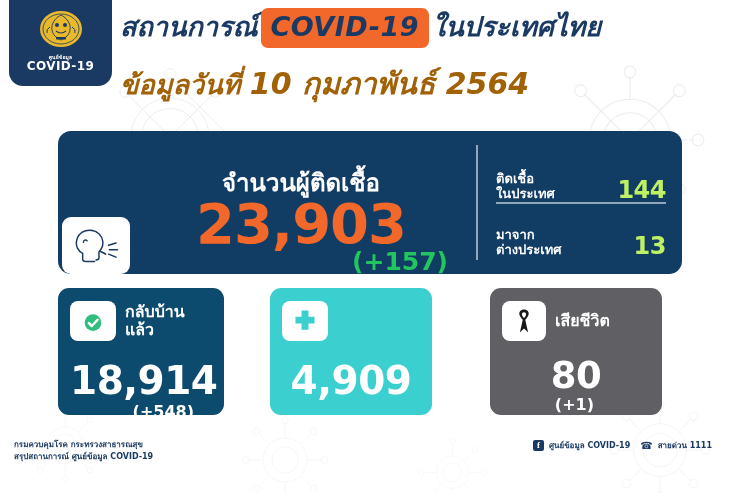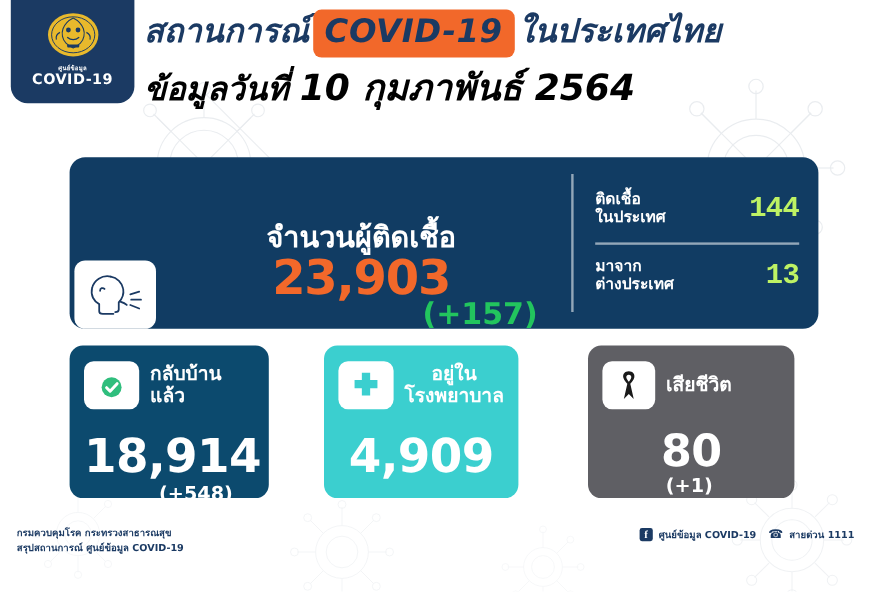--- a/index.html
+++ b/index.html
@@ -95,23 +95,23 @@
     color: #1B3A63;
     border-radius: 7px;
     padding: 1px 10px 3px 10px;
     margin: 0 3px;
     font-weight: bold;
     letter-spacing: .5px;
   }
   .header-line2 {
     font-size: 27px;
     font-weight: bold;
-    color: #000000;
+    color: #a16207;
     line-height: 1.3;
-    margin-top: 6px;
+    margin-top: 16px;
     white-space: nowrap;
   }
   .header-line2 .big-date {
     font-size: 30px;
   }
 
   
   .main-panel {
     position: absolute;
     left: 58px;
@@ -149,21 +149,21 @@
     padding-right: 4px;
     margin-top: -2px;
   }
   .cases-label {
     font-size: 24px;
     font-weight: bold;
     color: #ffffff;
     line-height: 1.1;
   }
   .cases-number {
-    font-size: 40px;
+    font-size: 56px;
     font-weight: bold;
     color: #F2682A;
     line-height: 0.98;
     letter-spacing: -1px;
     margin-top: 1px;
   }
   .cases-delta {
     font-size: 25px;
     font-weight: bold;
     color: #22c55e;
@@ -182,24 +182,23 @@
 
   .panel-right {
     flex: 1;
     display: flex;
     flex-direction: column;
     justify-content: center;
     padding: 8px 16px 8px 18px;
   }
   .stat-row {
     display: flex;
-    align-items: center;
+    align-items: flex-end;
     justify-content: space-between;
     height: 54px;
-    font-family: Liberation Mono, monospace;
   }
   .stat-label {
     font-size: 13px;
     font-weight: bold;
     color: #ffffff;
     line-height: 1.15;
     white-space: nowrap;
   }
   .stat-value {
     font-size: 24px;
@@ -590,24 +589,20 @@
       <div class="card-delta">(+548)</div>
     </div>
 
     <div class="card card-hospital">
       <div class="card-head">
         <div class="card-icon-box">
           <svg width="30" height="26" viewBox="0 0 34 30">
             <path d="M13 3 h8 v7 h7 v8 h-7 v7 h-8 v-7 h-7 v-8 h7 z" fill="#3BCFCF"></path>
           </svg>
         </div>
-        <div class="card-title center">
-          <span>อยู่ใน</span><br>
-          <span>โรงพยาบาล</span>
-        </div>
       </div>
       <div class="card-number">4,909</div>
       <div class="card-delta"></div>
     </div>
 
     <div class="card card-deaths">
       <div class="card-head">
         <div class="card-icon-box tall">
           <svg width="20" height="28" viewBox="0 0 24 34">
             <path d="M12 3 C8 3 5.5 6 6.5 9.5 C7.2 12 9 14 10.5 15.5 L7 31 L12 26 L17 31 L13.5 15.5 C15 14 16.8 12 17.5 9.5 C18.5 6 16 3 12 3 Z

